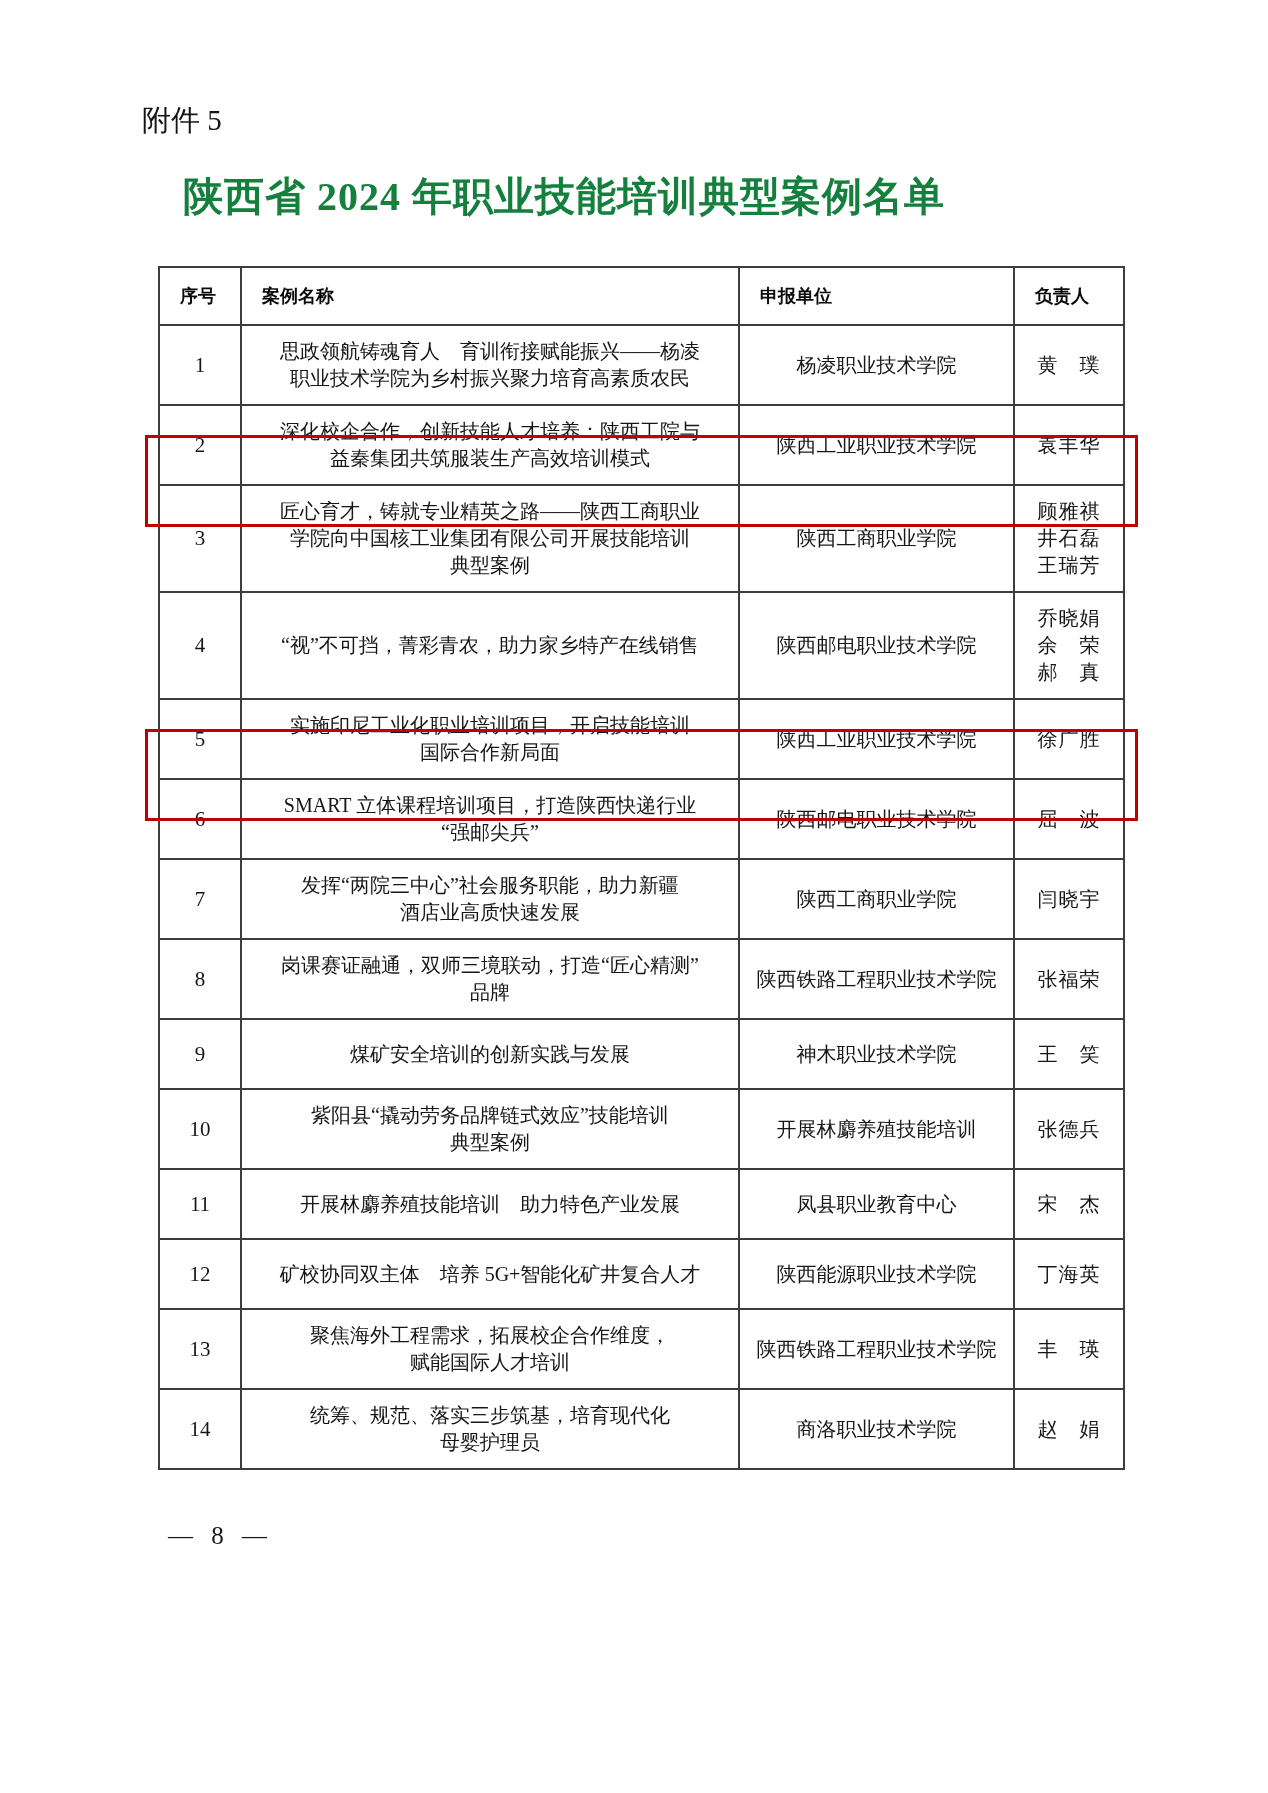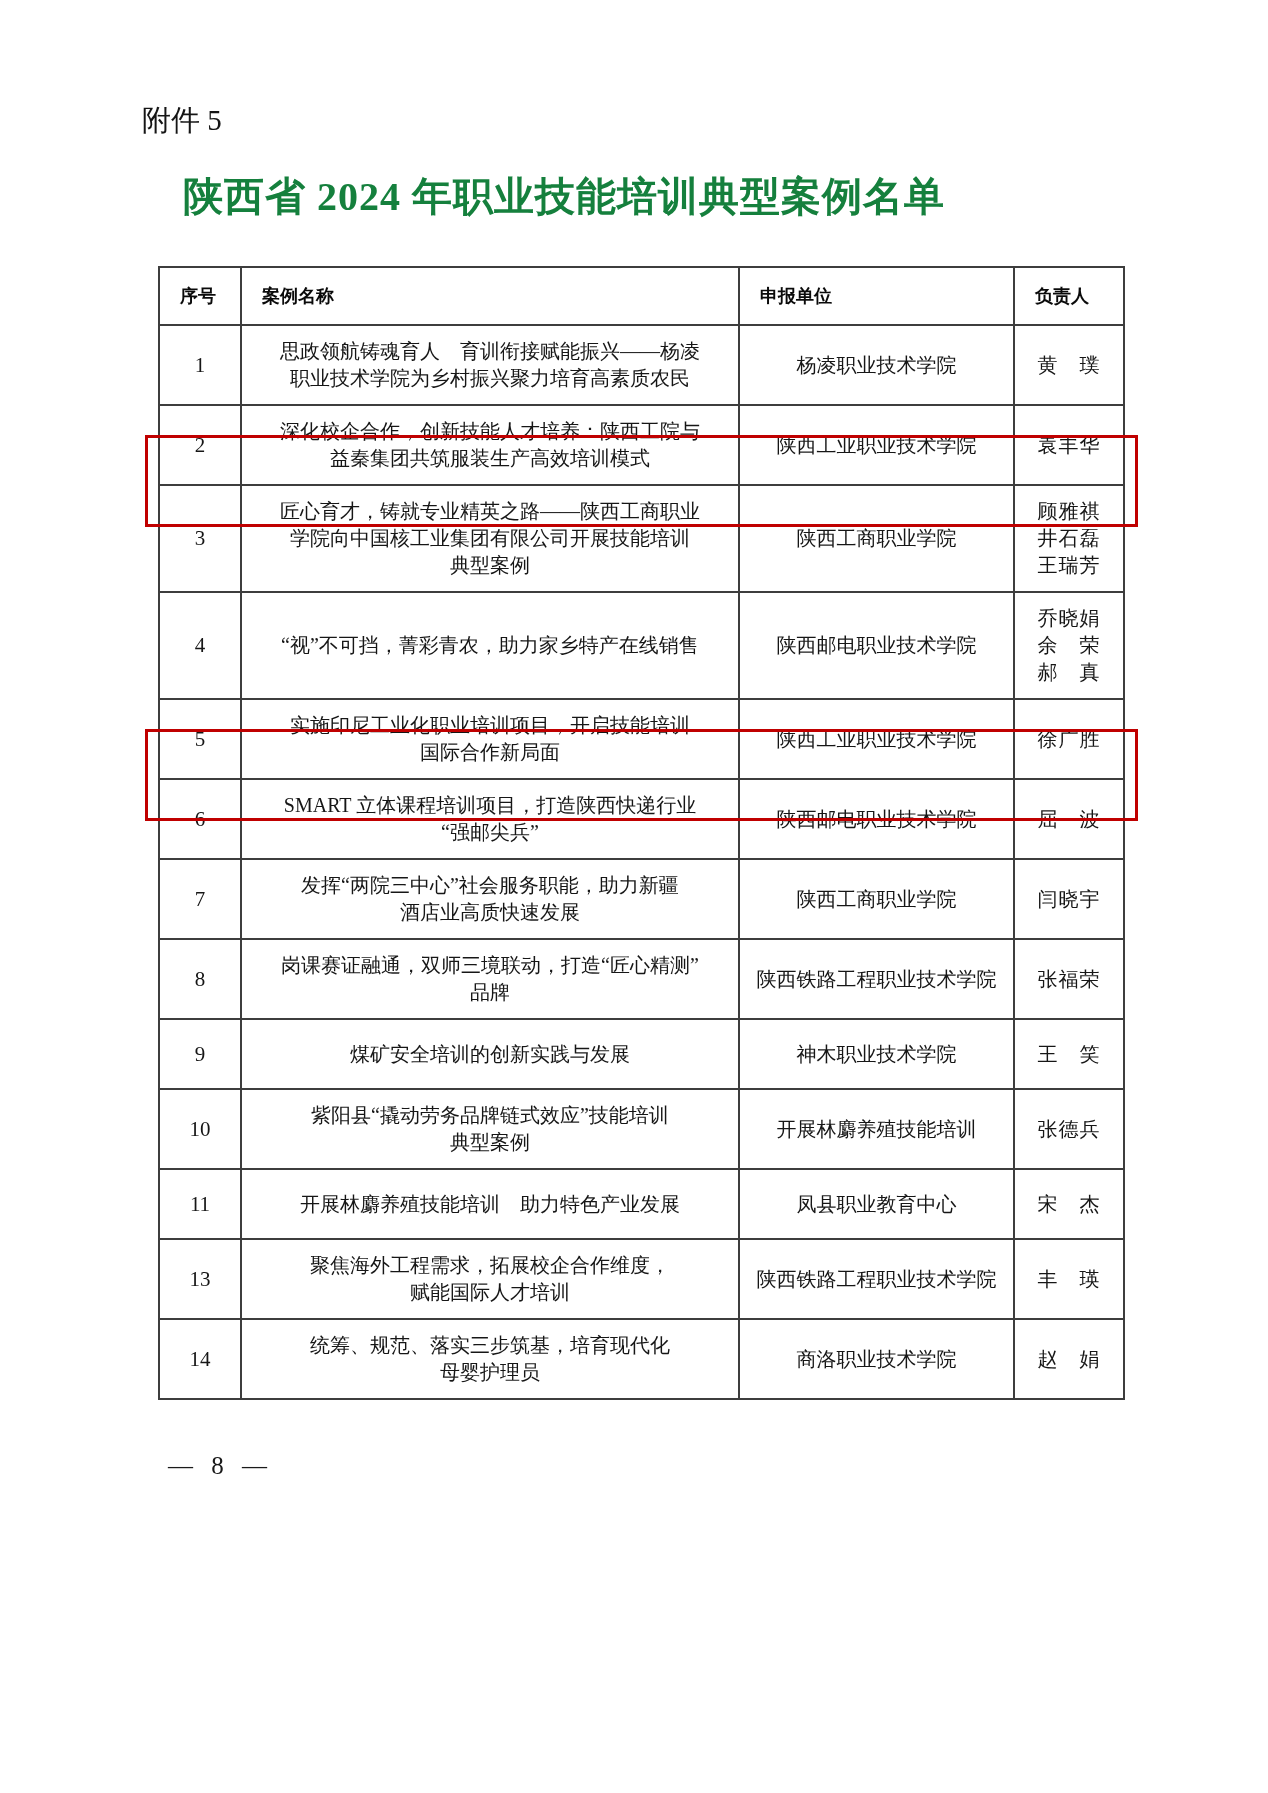--- a/index.html
+++ b/index.html
@@ -169,20 +169,26 @@
           <td class="c-unit">开展林麝养殖技能培训</td>
           <td class="c-person">张德兵</td>
         </tr>
         <tr>
           <td class="c-no">11</td>
           <td class="c-title">开展林麝养殖技能培训　助力特色产业发展</td>
           <td class="c-unit">凤县职业教育中心</td>
           <td class="c-person">宋　杰</td>
         </tr>
         <tr>
+          <td class="c-no">12</td>
+          <td class="c-title">矿校协同双主体　培养 5G+智能化矿井复合人才</td>
+          <td class="c-unit">陕西能源职业技术学院</td>
+          <td class="c-person">丁海英</td>
+        </tr>
+        <tr>
           <td class="c-no">13</td>
           <td class="c-title">聚焦海外工程需求，拓展校企合作维度，
 赋能国际人才培训</td>
           <td class="c-unit">陕西铁路工程职业技术学院</td>
           <td class="c-person">丰　瑛</td>
         </tr>
         <tr>
           <td class="c-no">14</td>
           <td class="c-title">统筹、规范、落实三步筑基，培育现代化
 母婴护理员</td>

